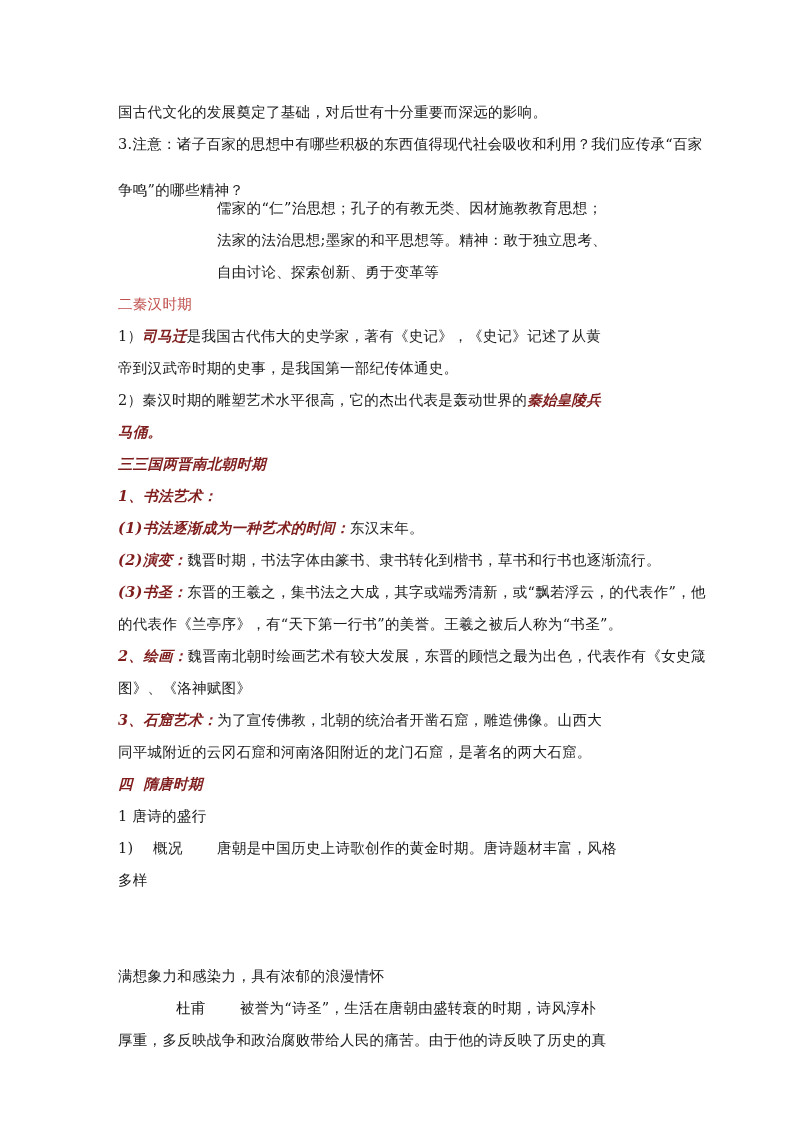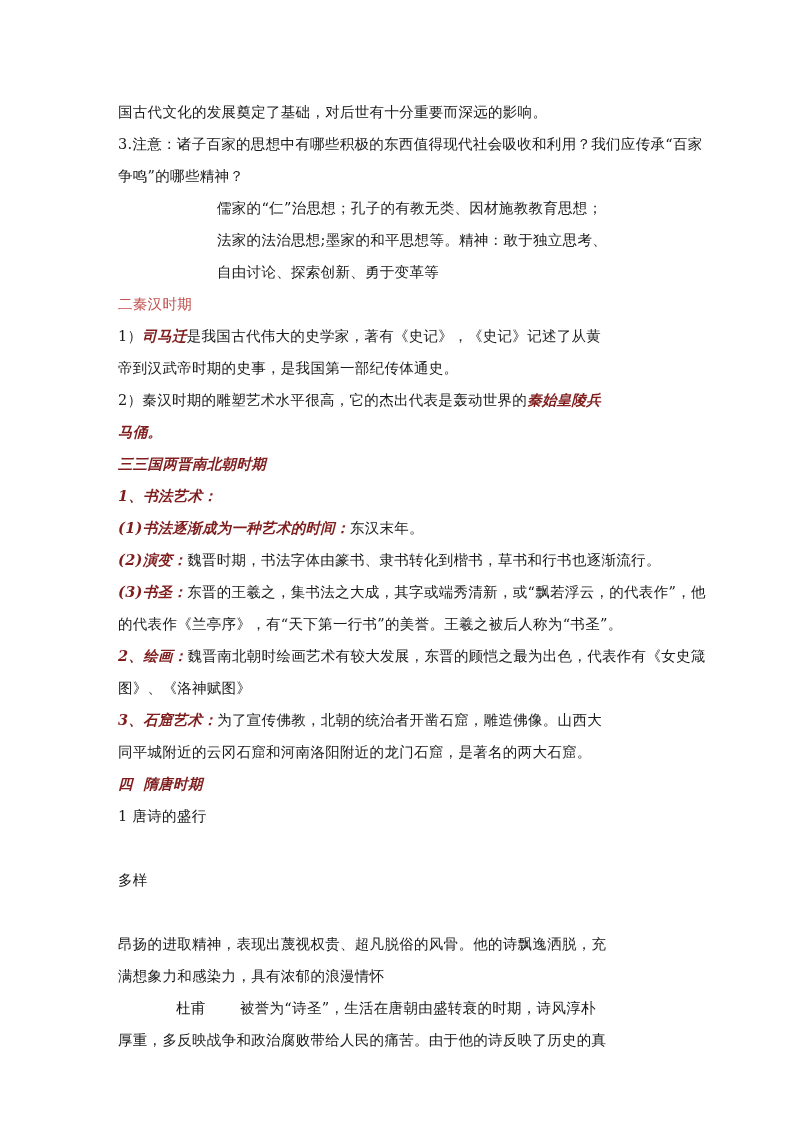--- a/index.html
+++ b/index.html
@@ -10,21 +10,21 @@
     .indent { left: 217px; }
     .red { color: #7f1d1d; font-weight: bold; font-style: italic; }
     .red-light { color: #c0504d; font-weight: normal; }
   </style>
 </head>
 <body>
 
 <div class="page">
   <div class="line" style="top:102px"><span>国古代文化的发展奠定了基础，对后世有十分重要而深远的影响。</span></div>
   <div class="line" style="top:134px"><span>3.注意：诸子百家的思想中有哪些积极的东西值得现代社会吸收和利用？我们应传承“百家</span></div>
-  <div class="line" style="top:166px"><span>争鸣”的哪些精神？</span></div>
+  <div class="line" style="top:180px"><span>争鸣”的哪些精神？</span></div>
   <div class="line indent" style="top:198px"><span>儒家的“仁”治思想；孔子的有教无类、因材施教教育思想；</span></div>
   <div class="line indent" style="top:262px"><span>自由讨论、探索创新、勇于变革等</span></div>
   <div class="line indent" style="top:230px"><span>法家的法治思想;墨家的和平思想等。精神：敢于独立思考、</span></div>
 
   <div class="line red-light" style="top:294px"><span>二秦汉时期</span></div>
   <div class="line" style="top:326px"><span>1）</span><span class="red">司马迁</span><span>是我国古代伟大的史学家，著有《史记》，《史记》记述了从黄</span></div>
   <div class="line" style="top:358px"><span>帝到汉武帝时期的史事，是我国第一部纪传体通史。</span></div>
   <div class="line" style="top:390px"><span>2）秦汉时期的雕塑艺术水平很高，它的杰出代表是轰动世界的</span><span class="red">秦始皇陵兵</span></div>
   <div class="line red" style="top:422px"><span>马俑。</span></div>
 
@@ -34,18 +34,18 @@
   <div class="line" style="top:550px"><span class="red">(2)演变：</span><span>魏晋时期，书法字体由篆书、隶书转化到楷书，草书和行书也逐渐流行。</span></div>
   <div class="line" style="top:582px"><span class="red">(3)书圣：</span><span>东晋的王羲之，集书法之大成，其字或端秀清新，或“飘若浮云，的代表作”，他</span></div>
   <div class="line" style="top:614px"><span>的代表作《兰亭序》，有“天下第一行书”的美誉。王羲之被后人称为“书圣”。</span></div>
   <div class="line" style="top:646px"><span class="red">2、绘画：</span><span>魏晋南北朝时绘画艺术有较大发展，东晋的顾恺之最为出色，代表作有《女史箴</span></div>
   <div class="line" style="top:678px"><span>图》、《洛神赋图》</span></div>
   <div class="line" style="top:710px"><span class="red">3、石窟艺术：</span><span>为了宣传佛教，北朝的统治者开凿石窟，雕造佛像。山西大</span></div>
   <div class="line" style="top:742px"><span>同平城附近的云冈石窟和河南洛阳附近的龙门石窟，是著名的两大石窟。</span></div>
 
   <div class="line red" style="top:774px; white-space:pre"><span>四  隋唐时期</span></div>
   <div class="line" style="top:806px"><span>1 唐诗的盛行</span></div>
+  <div class="line" style="top:838px; white-space:pre"><span>1)    概况       唐朝是中国历史上诗歌创作的黄金时期。唐诗题材丰富，风格</span></div>
   <div class="line" style="top:870px"><span>多样</span></div>
-  <div class="line" style="top:934px"><span>昂扬的进取精神，表现出蔑视权贵、超凡脱俗的风骨。他的诗飘逸洒脱，充</span></div>
   <div class="line" style="top:966px"><span>满想象力和感染力，具有浓郁的浪漫情怀</span></div>
   <div class="line" style="top:998px; left:176px; white-space:pre"><span>杜甫       被誉为“诗圣”，生活在唐朝由盛转衰的时期，诗风淳朴</span></div>
   <div class="line" style="top:1030px"><span>厚重，多反映战争和政治腐败带给人民的痛苦。由于他的诗反映了历史的真</span></div>
 </div>
 
 </body></html>

